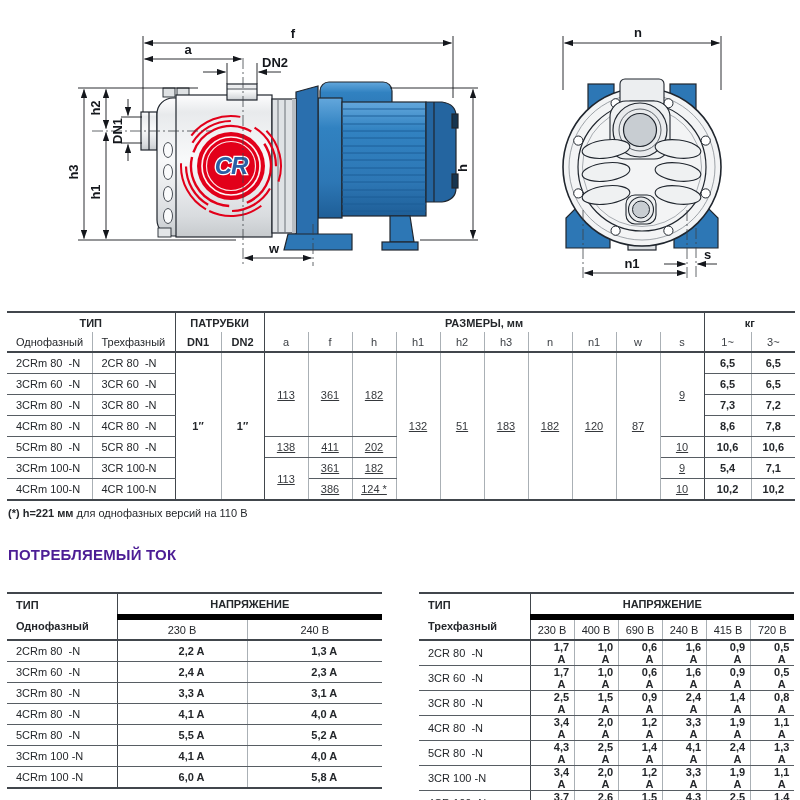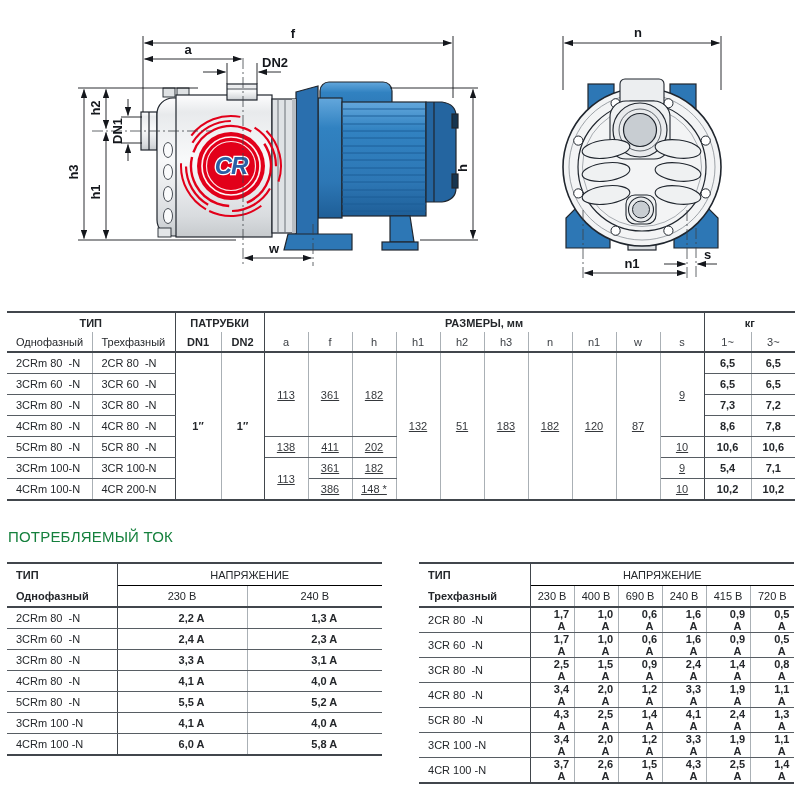--- a/index.html
+++ b/index.html
@@ -19,30 +19,30 @@
   .dimtab tr.gh th{border-bottom:none;font-weight:700;height:19px;}
   .dimtab tr.sh th{border-bottom:2px solid #41464c;height:19px;}
   .dimtab .dimletter{color:#3a3e43;font-weight:400;}
   .br-d{border-right:1px solid #41464c !important;}
   .type{font-weight:700;text-align:left !important;padding-left:9px !important;white-space:pre;}
   .b{font-weight:700 !important;}
   .val{color:#35383c;text-decoration:underline;}
 
   .footnote{margin:6px 0 0 8px;font-size:11px;color:#24272b;}
   .footnote b{font-weight:700;}
-  .sec-title{margin:27px 0 17px 8px;font-size:15px;font-weight:400;color:#15803d;letter-spacing:.2px;}
+  .sec-title{margin:27px 0 29px 8px;font-size:15px;font-weight:700;color:#4c1d95;letter-spacing:.2px;}
 
   
   .current-tables{display:flex;gap:37px;margin:0 0 0 7px;align-items:flex-start;}
   .curtab{border-top:2px solid #41464c;border-bottom:2px solid #41464c;font-size:11px;}
   .curtab th,.curtab td{border-right:1px solid #aab0b5;border-bottom:1px solid #575d63;padding:0 3px;height:20px;text-align:center;font-weight:400;overflow:hidden;}
   .curtab tr>*:last-child{border-right:none;}
   .curtab .tipcell{border-bottom:2px solid #41464c;text-align:left;vertical-align:top;padding-left:9px;}
   .curtab .tipcell div{height:21px;line-height:22px;font-weight:700;}
-  .curtab .volt-group{font-weight:400;border-bottom:1px solid #000000;height:20px;}
+  .curtab .volt-group{font-weight:700;border-bottom:6px solid #000000;height:20px;}
   .curtab tr.vr th{border-bottom:2px solid #41464c;height:19px;font-weight:400;}
   .curtab td.cur{font-weight:700;padding-left:22px;}
   .t-single{width:375px;}
   .t-three{width:375px;}
 </style>
 </head>
 <body>
 
 <div class="page">
 
@@ -332,30 +332,31 @@
         <td class="type br-d">3CR 100-N</td>
         <td rowspan="2" class="val">113</td>
         <td class="val">361</td>
         <td class="val">182</td>
         <td class="val br-d">9</td>
         <td class="b">5,4</td>
         <td class="b">7,1</td>
       </tr>
       <tr>
         <td class="type">4CRm 100-N</td>
-        <td class="type br-d">4CR 200-N</td>
+        <td class="type br-d">4CR 100-N</td>
         <td class="val">386</td>
-        <td class="val">148 *</td>
+        <td class="val">124 *</td>
         <td class="val br-d">10</td>
         <td class="b">10,2</td>
         <td class="b">10,2</td>
       </tr>
     </tbody>
   </table>
 
+  <div class="footnote"><b>(*) h=221 мм</b><span> для однофазных версий на 110 В</span></div>
 
   <div class="sec-title">ПОТРЕБЛЯЕМЫЙ ТОК</div>
 
   <div class="current-tables">
 
     <table class="curtab t-single">
       <colgroup>
           <col style="width:110px">
           <col style="width:130px">
           <col style="width:135px">

